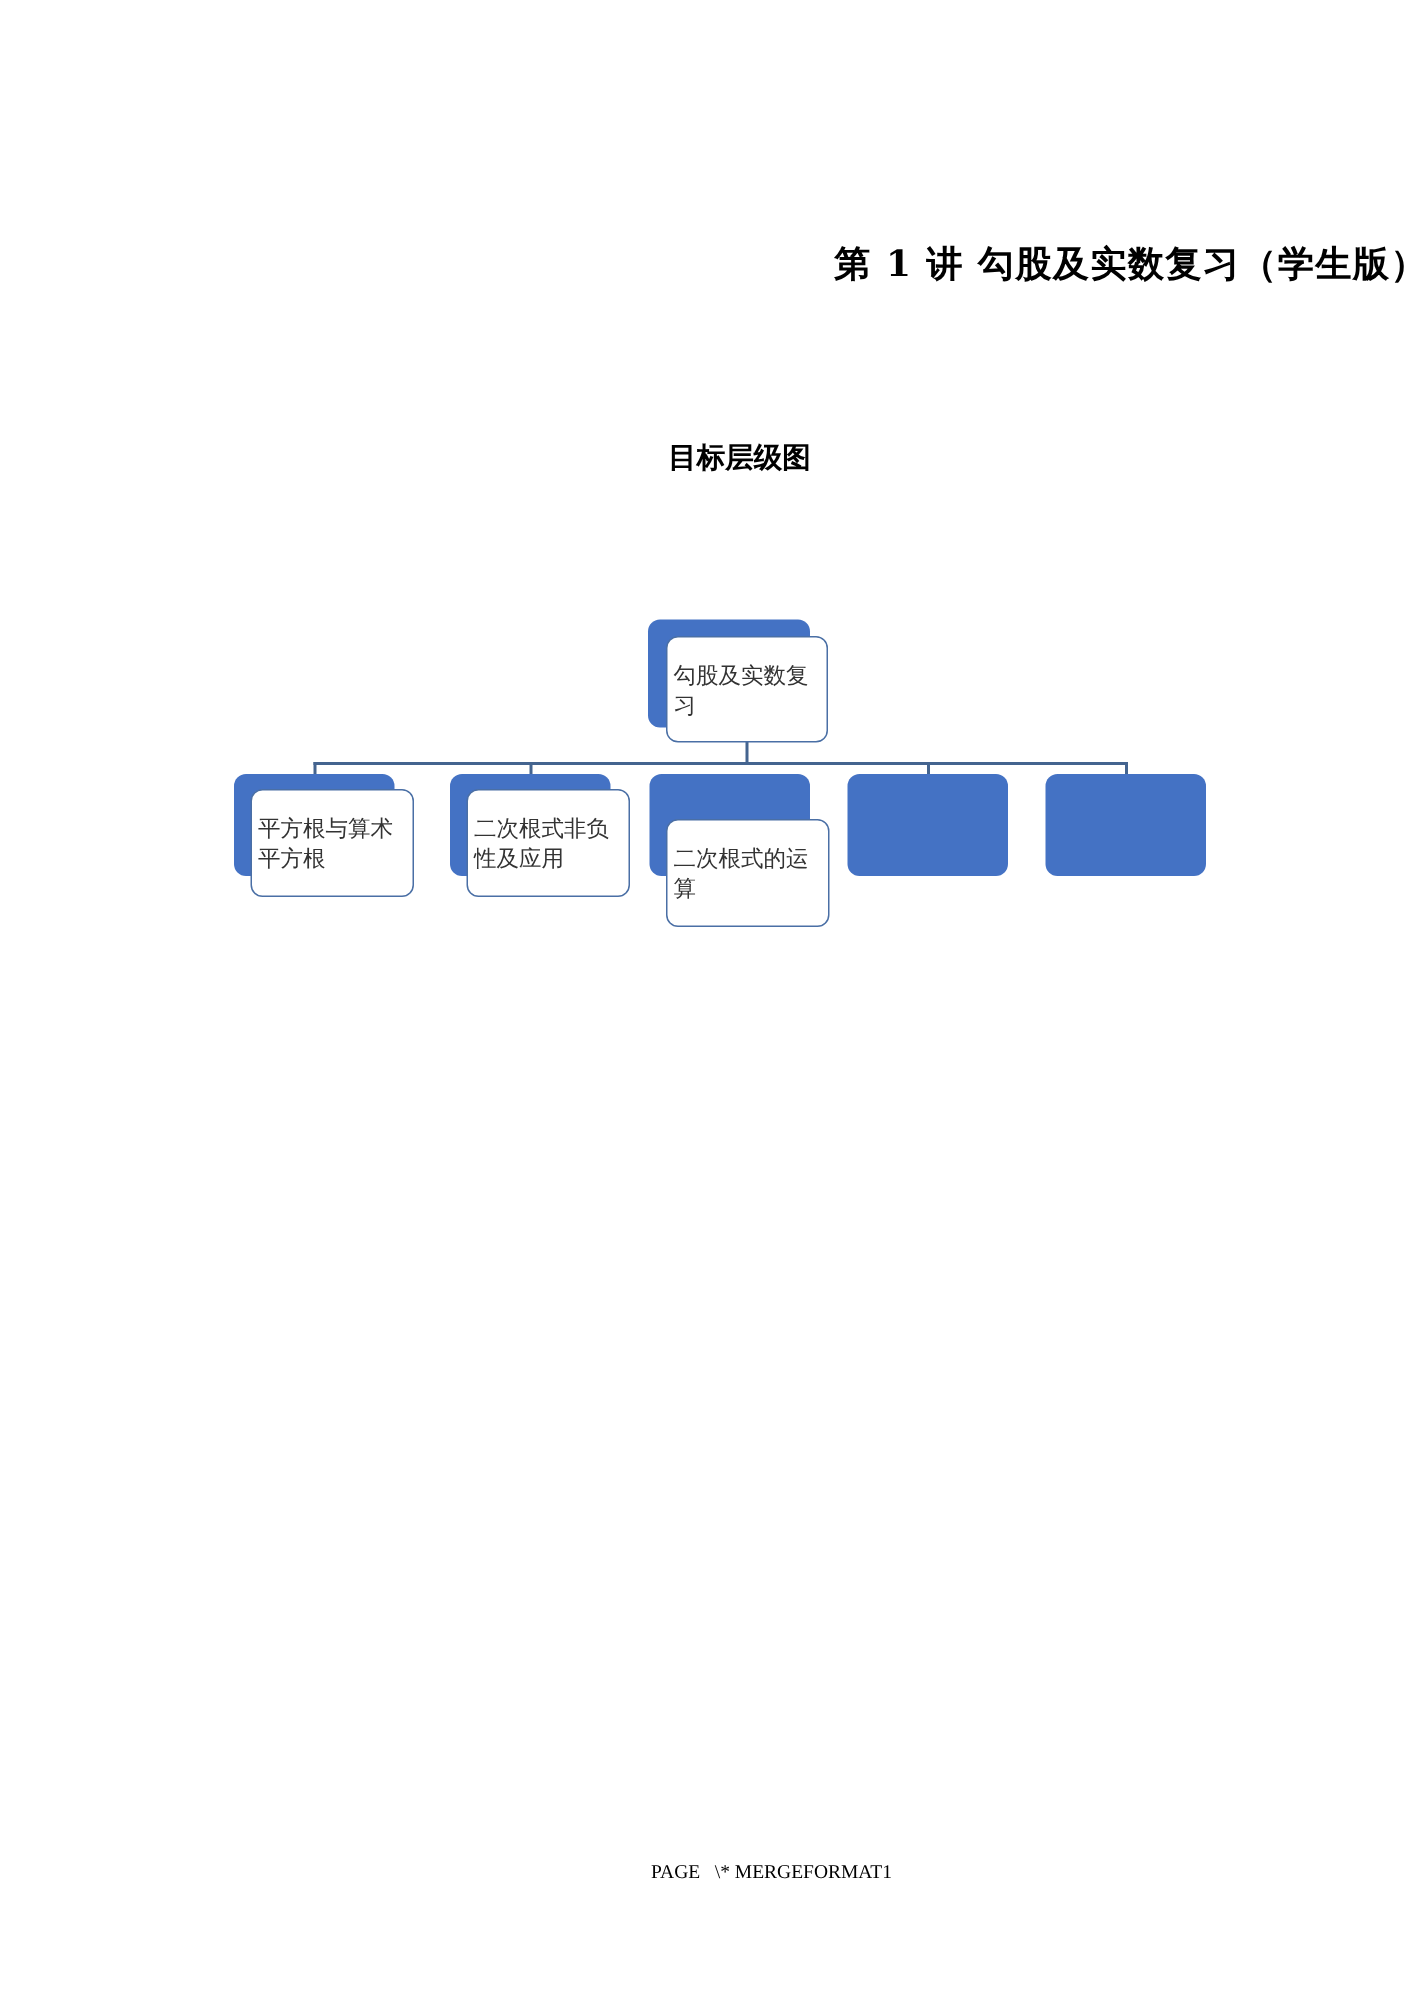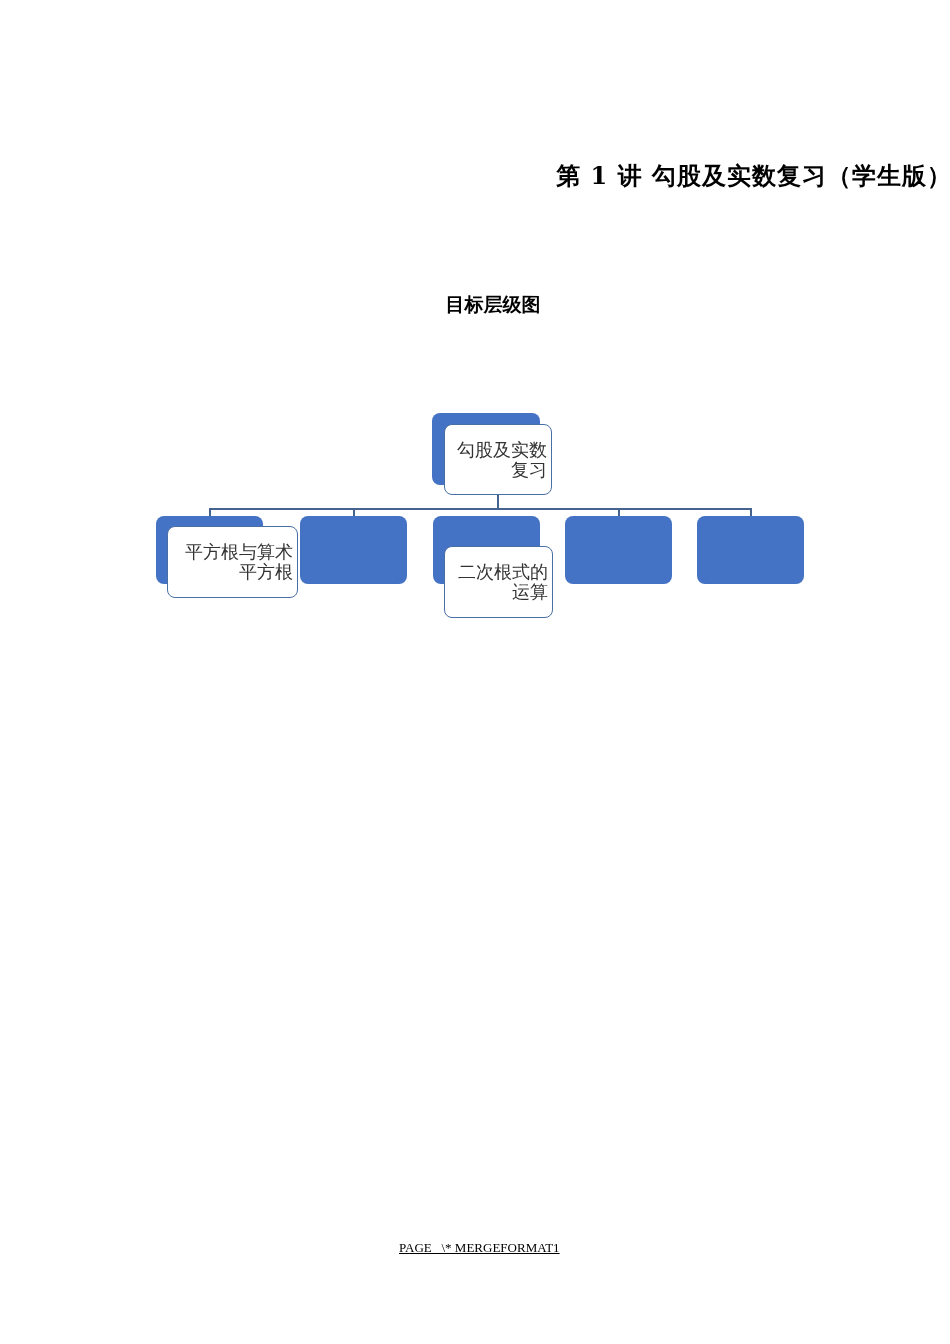--- a/index.html
+++ b/index.html
@@ -1,23 +1,23 @@
 <!DOCTYPE html>
 <html><head>
 <meta charset="utf-8">
 <style>
   html,body{margin:0;padding:0;background:#fff;}
   body{width:950px;height:1344px;position:relative;overflow:hidden;font-family:"DejaVu Serif","Liberation Serif",serif;color:#000;}
   .title{position:absolute;left:12px;width:940px;top:160px;text-align:right;font-size:24px;font-weight:bold;letter-spacing:1px;}
   .subtitle{position:absolute;left:0;width:986px;top:292px;text-align:center;font-size:19px;font-weight:bold;font-family:"DejaVu Sans","Liberation Sans",sans-serif;}
   .chart{position:absolute;left:0;top:0;width:950px;height:700px;}
   .back{position:absolute;background:#4472c4;border-radius:8px;}
-  .front{position:absolute;background:#fff;border:1.5px solid #4a6fa5;border-radius:8px;box-sizing:border-box;display:flex;align-items:center;justify-content:center;text-align:right;font-size:18px;line-height:20px;color:#333;padding:0 4px;}
+  .front{position:absolute;background:#fff;border:1.5px solid #4a6fa5;border-radius:8px;box-sizing:border-box;display:flex;align-items:center;justify-content:center;text-align:left;font-size:15px;line-height:20px;color:#333;padding:0 4px;}
   .line{position:absolute;background:#44648f;}
-  .footer{position:absolute;left:399px;top:1240px;font-size:13px;font-family:"Liberation Serif","DejaVu Serif",serif;white-space:pre;text-decoration:underline;}
+  .footer{position:absolute;left:434px;top:1240px;font-size:13px;font-family:"Liberation Serif","DejaVu Serif",serif;white-space:pre;}
 </style>
 </head>
 <body>
 
 <div class="title">第 1 讲  勾股及实数复习（学生版）</div>
 <div class="subtitle">目标层级图</div>
 
 <div class="chart">
 
   <div class="line" style="left:497px;top:494px;width:2px;height:15px;"></div>
@@ -26,25 +26,28 @@
   <div class="line" style="left:353px;top:508px;width:2px;height:9px;"></div>
   <div class="line" style="left:618px;top:508px;width:2px;height:9px;"></div>
   <div class="line" style="left:750px;top:508px;width:2px;height:9px;"></div>
 
   <div class="back" style="left:432px;top:413px;width:108px;height:72px;"></div>
   <div class="front" style="left:444px;top:424px;width:108px;height:71px;">
     <span>勾股及实数复习</span>
   </div>
 
   <div class="back" style="left:156px;top:516px;width:107px;height:68px;"></div>
-  <div class="front" style="left:167px;top:526px;width:131px;height:72px;">
+  <div class="front" style="left:167px;top:526px;width:109px;height:72px;">
     <span>平方根与算术平方根</span>
   </div>
 
   <div class="back" style="left:300px;top:516px;width:107px;height:68px;"></div>
+  <div class="front" style="left:311px;top:526px;width:109px;height:72px;">
+    <span>二次根式非负性及应用</span>
+  </div>
 
   <div class="back" style="left:433px;top:516px;width:107px;height:68px;"></div>
   <div class="front" style="left:444px;top:546px;width:109px;height:72px;">
     <span>二次根式的运算</span>
   </div>
 
   <div class="back" style="left:565px;top:516px;width:107px;height:68px;"></div>
 
   <div class="back" style="left:697px;top:516px;width:107px;height:68px;"></div>
 </div>

